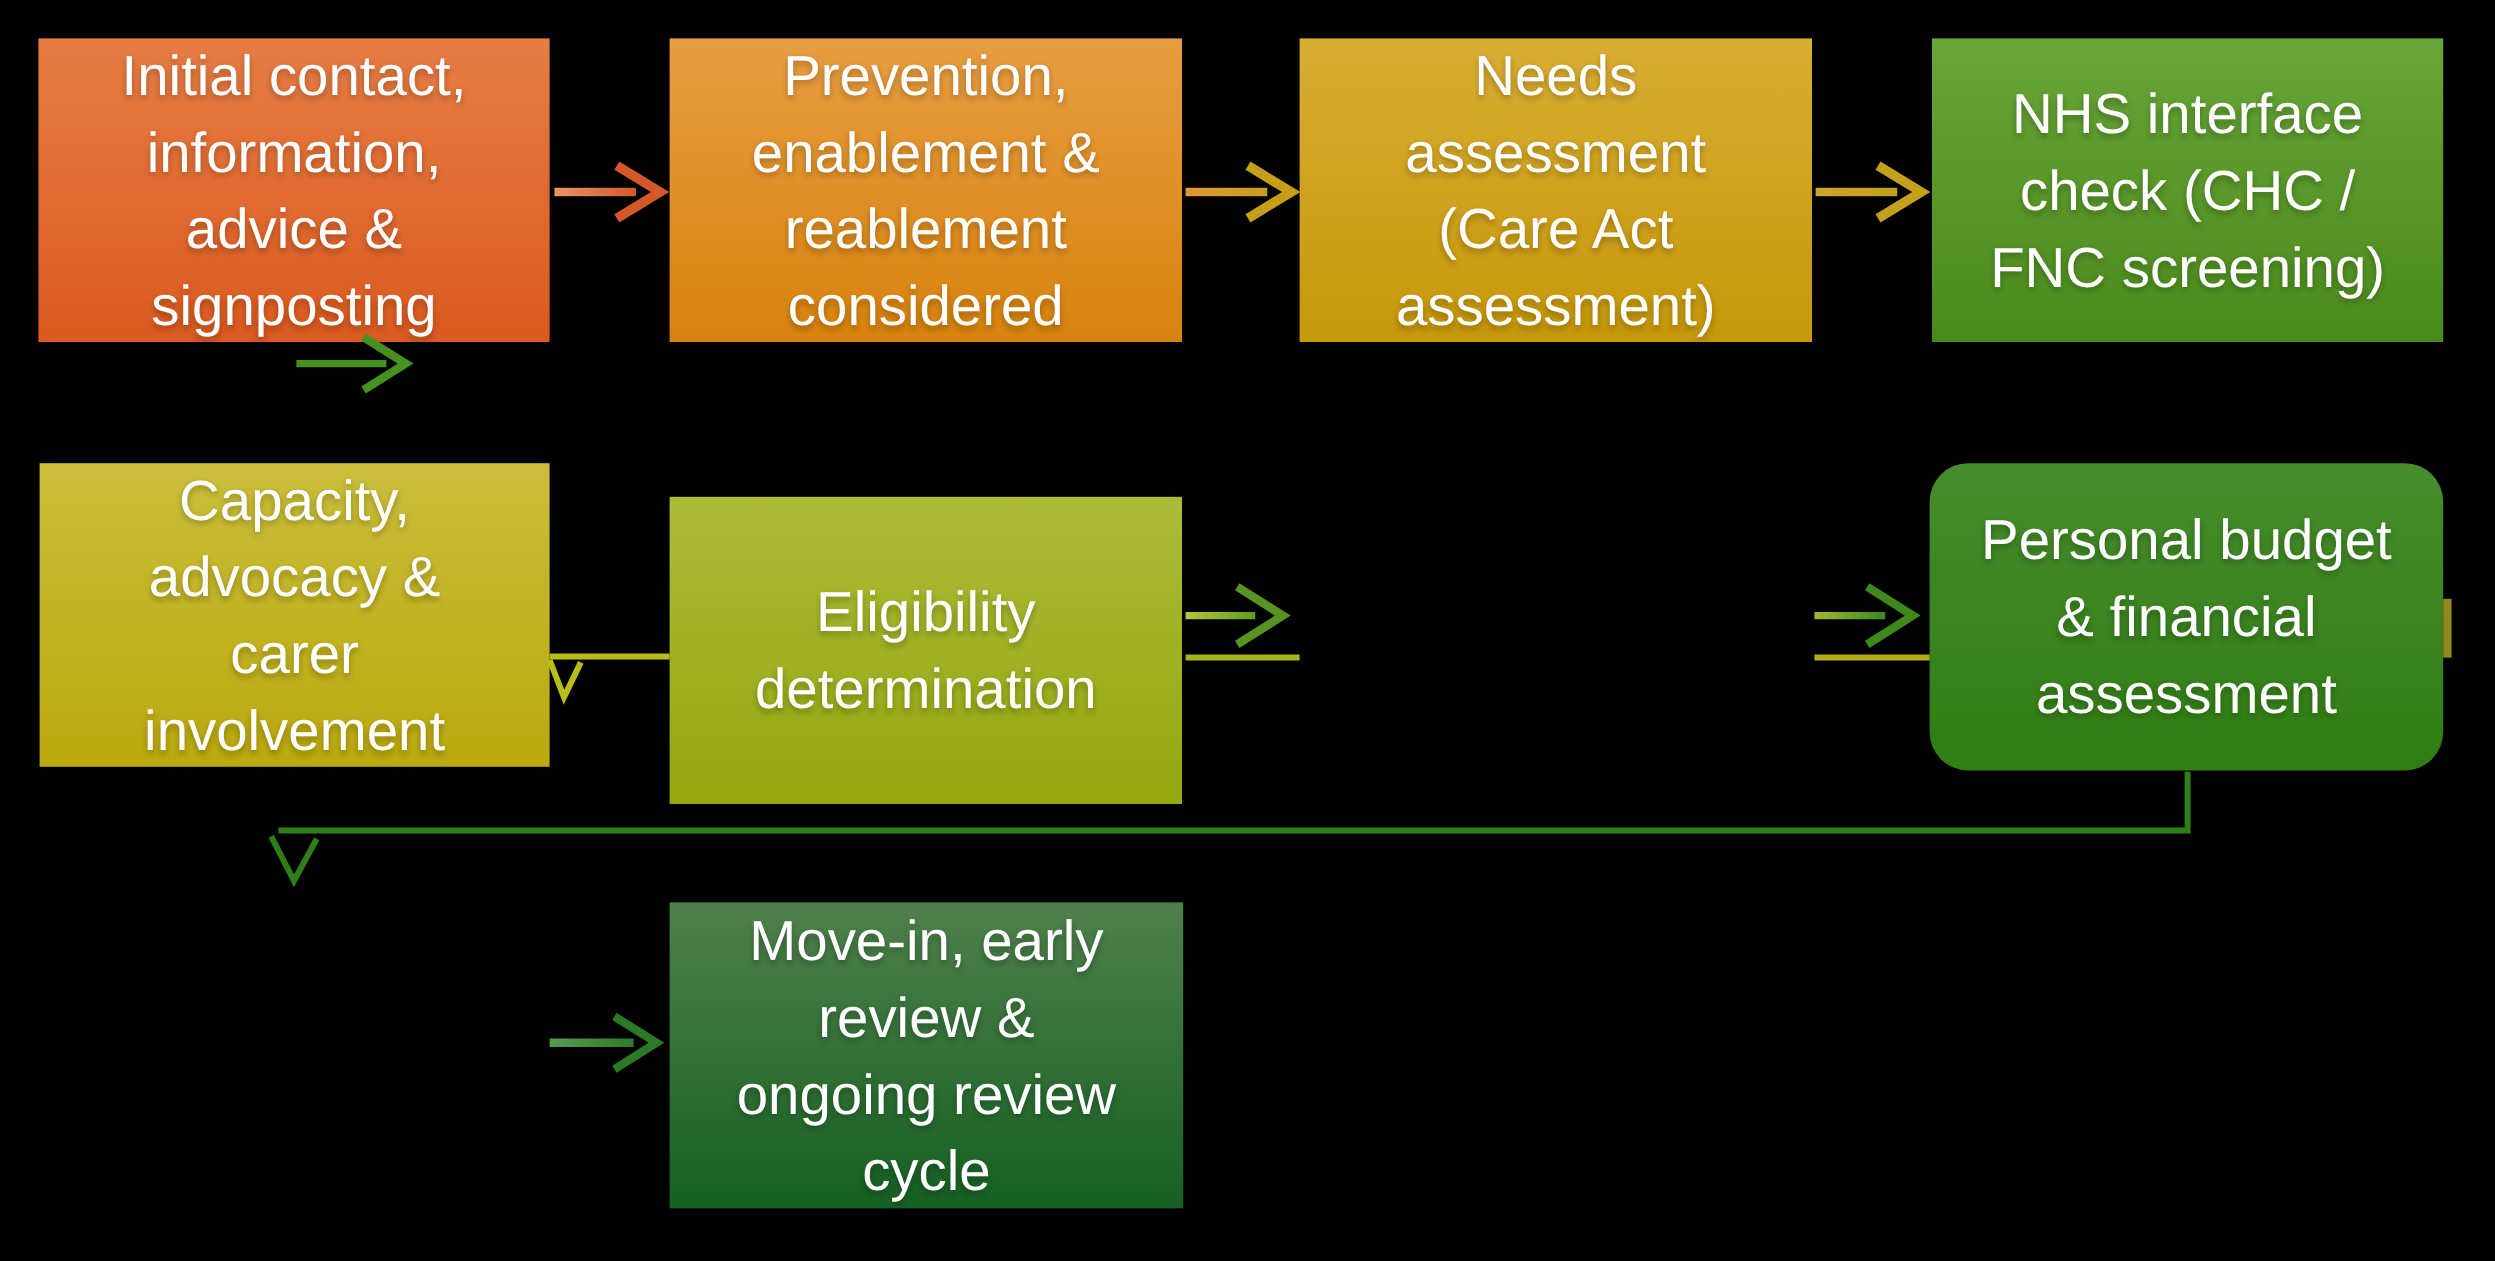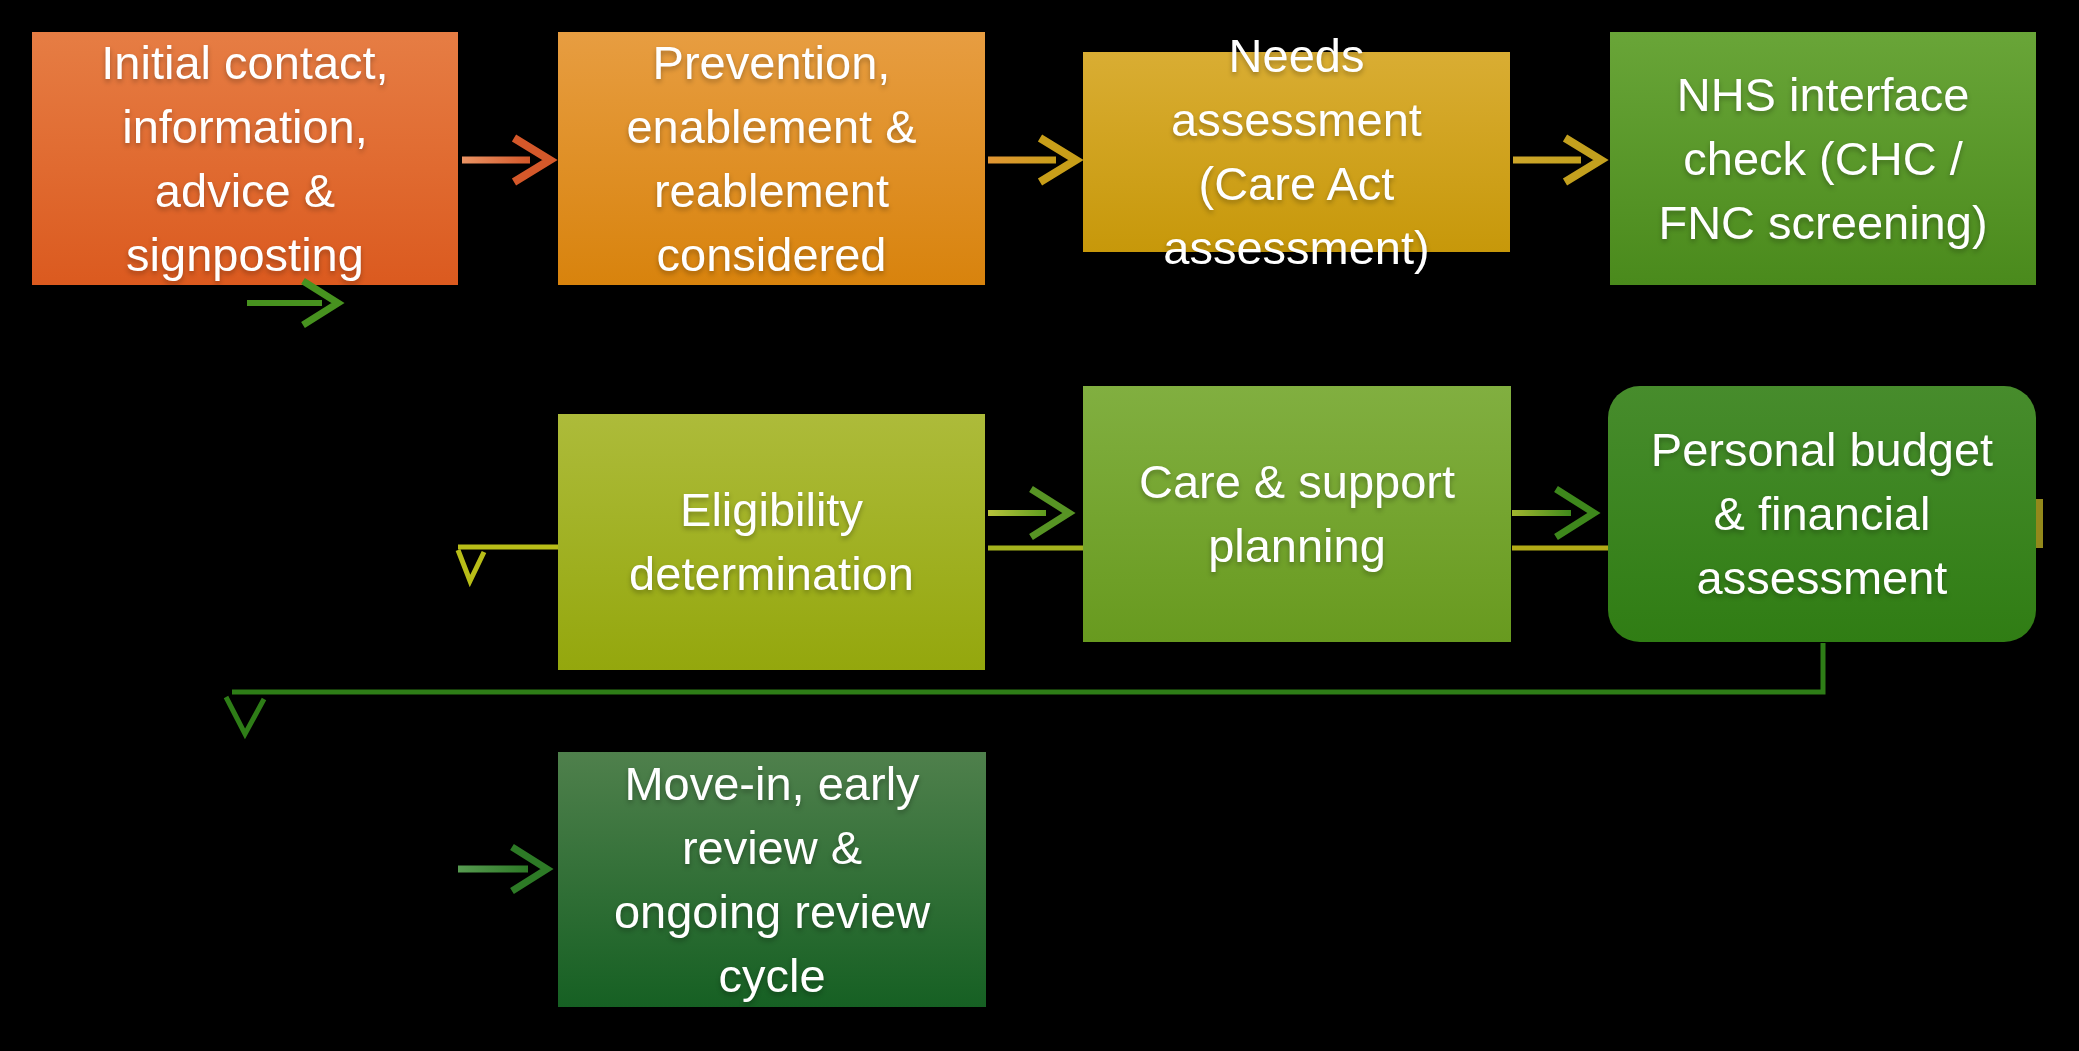--- a/index.html
+++ b/index.html
@@ -8,22 +8,22 @@
   .canvas{position:absolute;left:0;top:0;width:2079px;height:1051px;background:#000;}
   .box{position:absolute;display:flex;align-items:center;justify-content:center;
        text-align:center;}
   .lbl{white-space:pre-line;color:#ffffff;font-size:47px;line-height:64px;
        font-weight:400;text-shadow:0 3px 5px rgba(0,0,0,0.28);}
   
   .b1{left:32px;top:32px;width:426px;height:253px;
       background:linear-gradient(180deg,#e67d44 0%,#db5a1f 100%);}
   .b2{left:558px;top:32px;width:427px;height:253px;
       background:linear-gradient(180deg,#e79d41 0%,#d8830d 100%);}
-  .b3{left:1083px;top:32px;width:427px;height:200px;
-      background:linear-gradient(180deg,#d9ad33 0%,#c7980a 100%);margin-top:20px;}
+  .b3{left:1083px;top:32px;width:427px;height:253px;
+      background:linear-gradient(180deg,#d9ad33 0%,#c7980a 100%);}
   .b4{left:1610px;top:32px;width:426px;height:253px;
       background:linear-gradient(180deg,#69a538 0%,#4a8a1c 100%);}
   
   .b5{left:33px;top:386px;width:425px;height:253px;
       background:linear-gradient(180deg,#cabe3b 0%,#bba90e 100%);}
   .b6{left:558px;top:386px;width:427px;height:256px;
       background:linear-gradient(180deg,#adbb3a 0%,#94a70d 100%);margin-top:28px;}
   .b7{left:1083px;top:386px;width:428px;height:256px;
       background:linear-gradient(180deg,#81af40 0%,#689a1f 100%);}
   .b8{left:1608px;top:386px;width:428px;height:256px;
@@ -56,27 +56,29 @@
     <span class="lbl">Needs
 assessment
 (Care Act
 assessment)</span>
   </div>
   <div class="box b4">
     <span class="lbl">NHS interface
 check (CHC /
 FNC screening)</span>
   </div>
+  <div class="box b5">
+    <span class="lbl">Capacity,
+advocacy &amp;
+carer
+involvement</span>
+  </div>
   <div class="box b6">
     <span class="lbl">Eligibility
 determination</span>
-  </div>
-  <div class="box b7">
-    <span class="lbl">Care &amp; support
-planning</span>
   </div>
   <div class="box b8">
     <span class="lbl">Personal budget
 &amp; financial
 assessment</span>
   </div>
   <div class="box b10">
     <span class="lbl">Move-in, early
 review &amp;
 ongoing review

